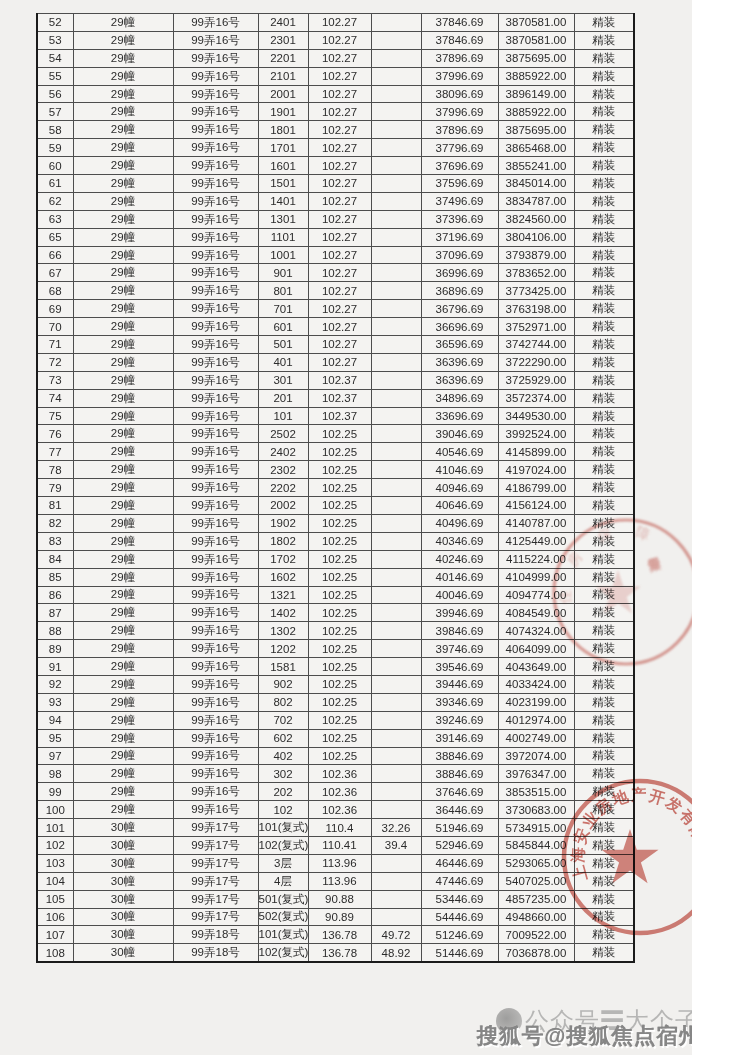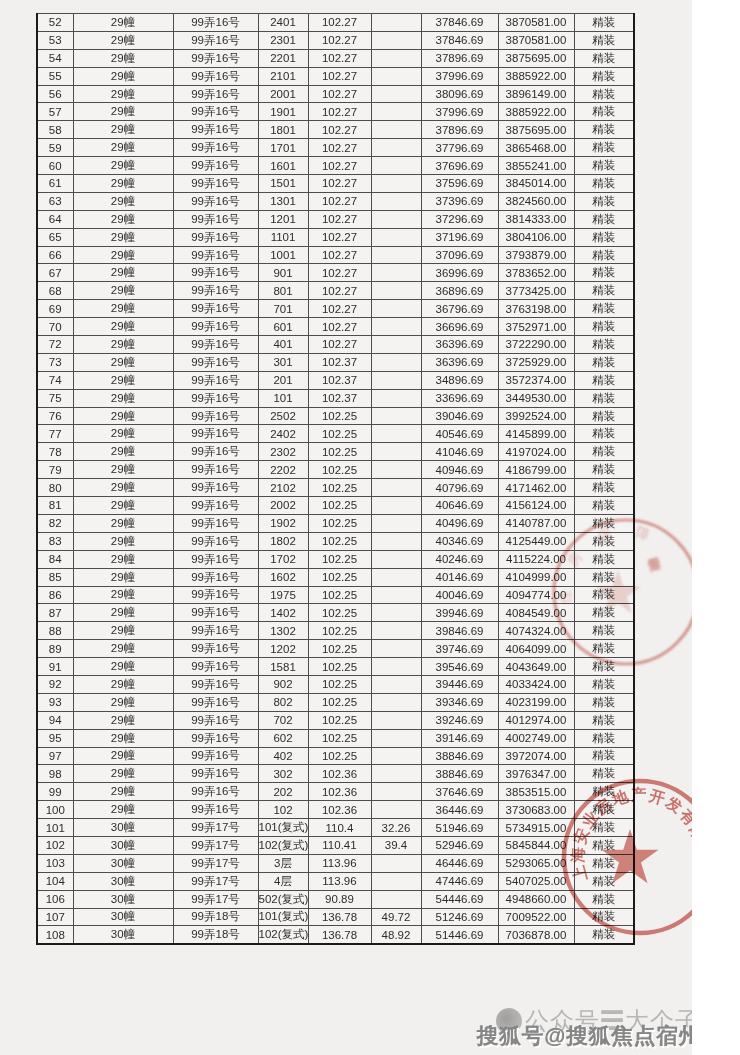--- a/index.html
+++ b/index.html
@@ -199,42 +199,42 @@
           <td class="c1">29幢</td>
           <td class="c2">99弄16号</td>
           <td class="c3">1501</td>
           <td class="c4">102.27</td>
           <td class="c5"></td>
           <td class="c6">37596.69</td>
           <td class="c7">3845014.00</td>
           <td class="c8">精装</td>
         </tr>
         <tr>
+          <td class="c0">62</td>
+          <td class="c1">29幢</td>
+          <td class="c2">99弄16号</td>
+          <td class="c3">1401</td>
+          <td class="c4">102.27</td>
+          <td class="c5"></td>
+          <td class="c6">37496.69</td>
+          <td class="c7">3834787.00</td>
+          <td class="c8">精装</td>
+        </tr>
+        <tr>
           <td class="c0">63</td>
           <td class="c1">29幢</td>
           <td class="c2">99弄16号</td>
           <td class="c3">1301</td>
           <td class="c4">102.27</td>
           <td class="c5"></td>
           <td class="c6">37396.69</td>
           <td class="c7">3824560.00</td>
           <td class="c8">精装</td>
         </tr>
         <tr>
-          <td class="c0">64</td>
-          <td class="c1">29幢</td>
-          <td class="c2">99弄16号</td>
-          <td class="c3">1201</td>
-          <td class="c4">102.27</td>
-          <td class="c5"></td>
-          <td class="c6">37296.69</td>
-          <td class="c7">3814333.00</td>
-          <td class="c8">精装</td>
-        </tr>
-        <tr>
           <td class="c0">65</td>
           <td class="c1">29幢</td>
           <td class="c2">99弄16号</td>
           <td class="c3">1101</td>
           <td class="c4">102.27</td>
           <td class="c5"></td>
           <td class="c6">37196.69</td>
           <td class="c7">3804106.00</td>
           <td class="c8">精装</td>
         </tr>
@@ -287,20 +287,31 @@
           <td class="c1">29幢</td>
           <td class="c2">99弄16号</td>
           <td class="c3">601</td>
           <td class="c4">102.27</td>
           <td class="c5"></td>
           <td class="c6">36696.69</td>
           <td class="c7">3752971.00</td>
           <td class="c8">精装</td>
         </tr>
         <tr>
+          <td class="c0">71</td>
+          <td class="c1">29幢</td>
+          <td class="c2">99弄16号</td>
+          <td class="c3">501</td>
+          <td class="c4">102.27</td>
+          <td class="c5"></td>
+          <td class="c6">36596.69</td>
+          <td class="c7">3742744.00</td>
+          <td class="c8">精装</td>
+        </tr>
+        <tr>
           <td class="c0">72</td>
           <td class="c1">29幢</td>
           <td class="c2">99弄16号</td>
           <td class="c3">401</td>
           <td class="c4">102.27</td>
           <td class="c5"></td>
           <td class="c6">36396.69</td>
           <td class="c7">3722290.00</td>
           <td class="c8">精装</td>
         </tr>
@@ -375,31 +386,20 @@
           <td class="c1">29幢</td>
           <td class="c2">99弄16号</td>
           <td class="c3">2202</td>
           <td class="c4">102.25</td>
           <td class="c5"></td>
           <td class="c6">40946.69</td>
           <td class="c7">4186799.00</td>
           <td class="c8">精装</td>
         </tr>
         <tr>
-          <td class="c0">80</td>
-          <td class="c1">29幢</td>
-          <td class="c2">99弄16号</td>
-          <td class="c3">2102</td>
-          <td class="c4">102.25</td>
-          <td class="c5"></td>
-          <td class="c6">40796.69</td>
-          <td class="c7">4171462.00</td>
-          <td class="c8">精装</td>
-        </tr>
-        <tr>
           <td class="c0">81</td>
           <td class="c1">29幢</td>
           <td class="c2">99弄16号</td>
           <td class="c3">2002</td>
           <td class="c4">102.25</td>
           <td class="c5"></td>
           <td class="c6">40646.69</td>
           <td class="c7">4156124.00</td>
           <td class="c8">精装</td>
         </tr>
@@ -444,21 +444,21 @@
           <td class="c4">102.25</td>
           <td class="c5"></td>
           <td class="c6">40146.69</td>
           <td class="c7">4104999.00</td>
           <td class="c8">精装</td>
         </tr>
         <tr>
           <td class="c0">86</td>
           <td class="c1">29幢</td>
           <td class="c2">99弄16号</td>
-          <td class="c3">1975</td>
+          <td class="c3">1321</td>
           <td class="c4">102.25</td>
           <td class="c5"></td>
           <td class="c6">40046.69</td>
           <td class="c7">4094774.00</td>
           <td class="c8">精装</td>
         </tr>
         <tr>
           <td class="c0">87</td>
           <td class="c1">29幢</td>
           <td class="c2">99弄16号</td>
@@ -625,20 +625,31 @@
         </tr>
         <tr>
           <td class="c0">104</td>
           <td class="c1">30幢</td>
           <td class="c2">99弄17号</td>
           <td class="c3">4层</td>
           <td class="c4">113.96</td>
           <td class="c5"></td>
           <td class="c6">47446.69</td>
           <td class="c7">5407025.00</td>
+          <td class="c8">精装</td>
+        </tr>
+        <tr>
+          <td class="c0">105</td>
+          <td class="c1">30幢</td>
+          <td class="c2">99弄17号</td>
+          <td class="c3">501(复式)</td>
+          <td class="c4">90.88</td>
+          <td class="c5"></td>
+          <td class="c6">53446.69</td>
+          <td class="c7">4857235.00</td>
           <td class="c8">精装</td>
         </tr>
         <tr>
           <td class="c0">106</td>
           <td class="c1">30幢</td>
           <td class="c2">99弄17号</td>
           <td class="c3">502(复式)</td>
           <td class="c4">90.89</td>
           <td class="c5"></td>
           <td class="c6">54446.69</td>

